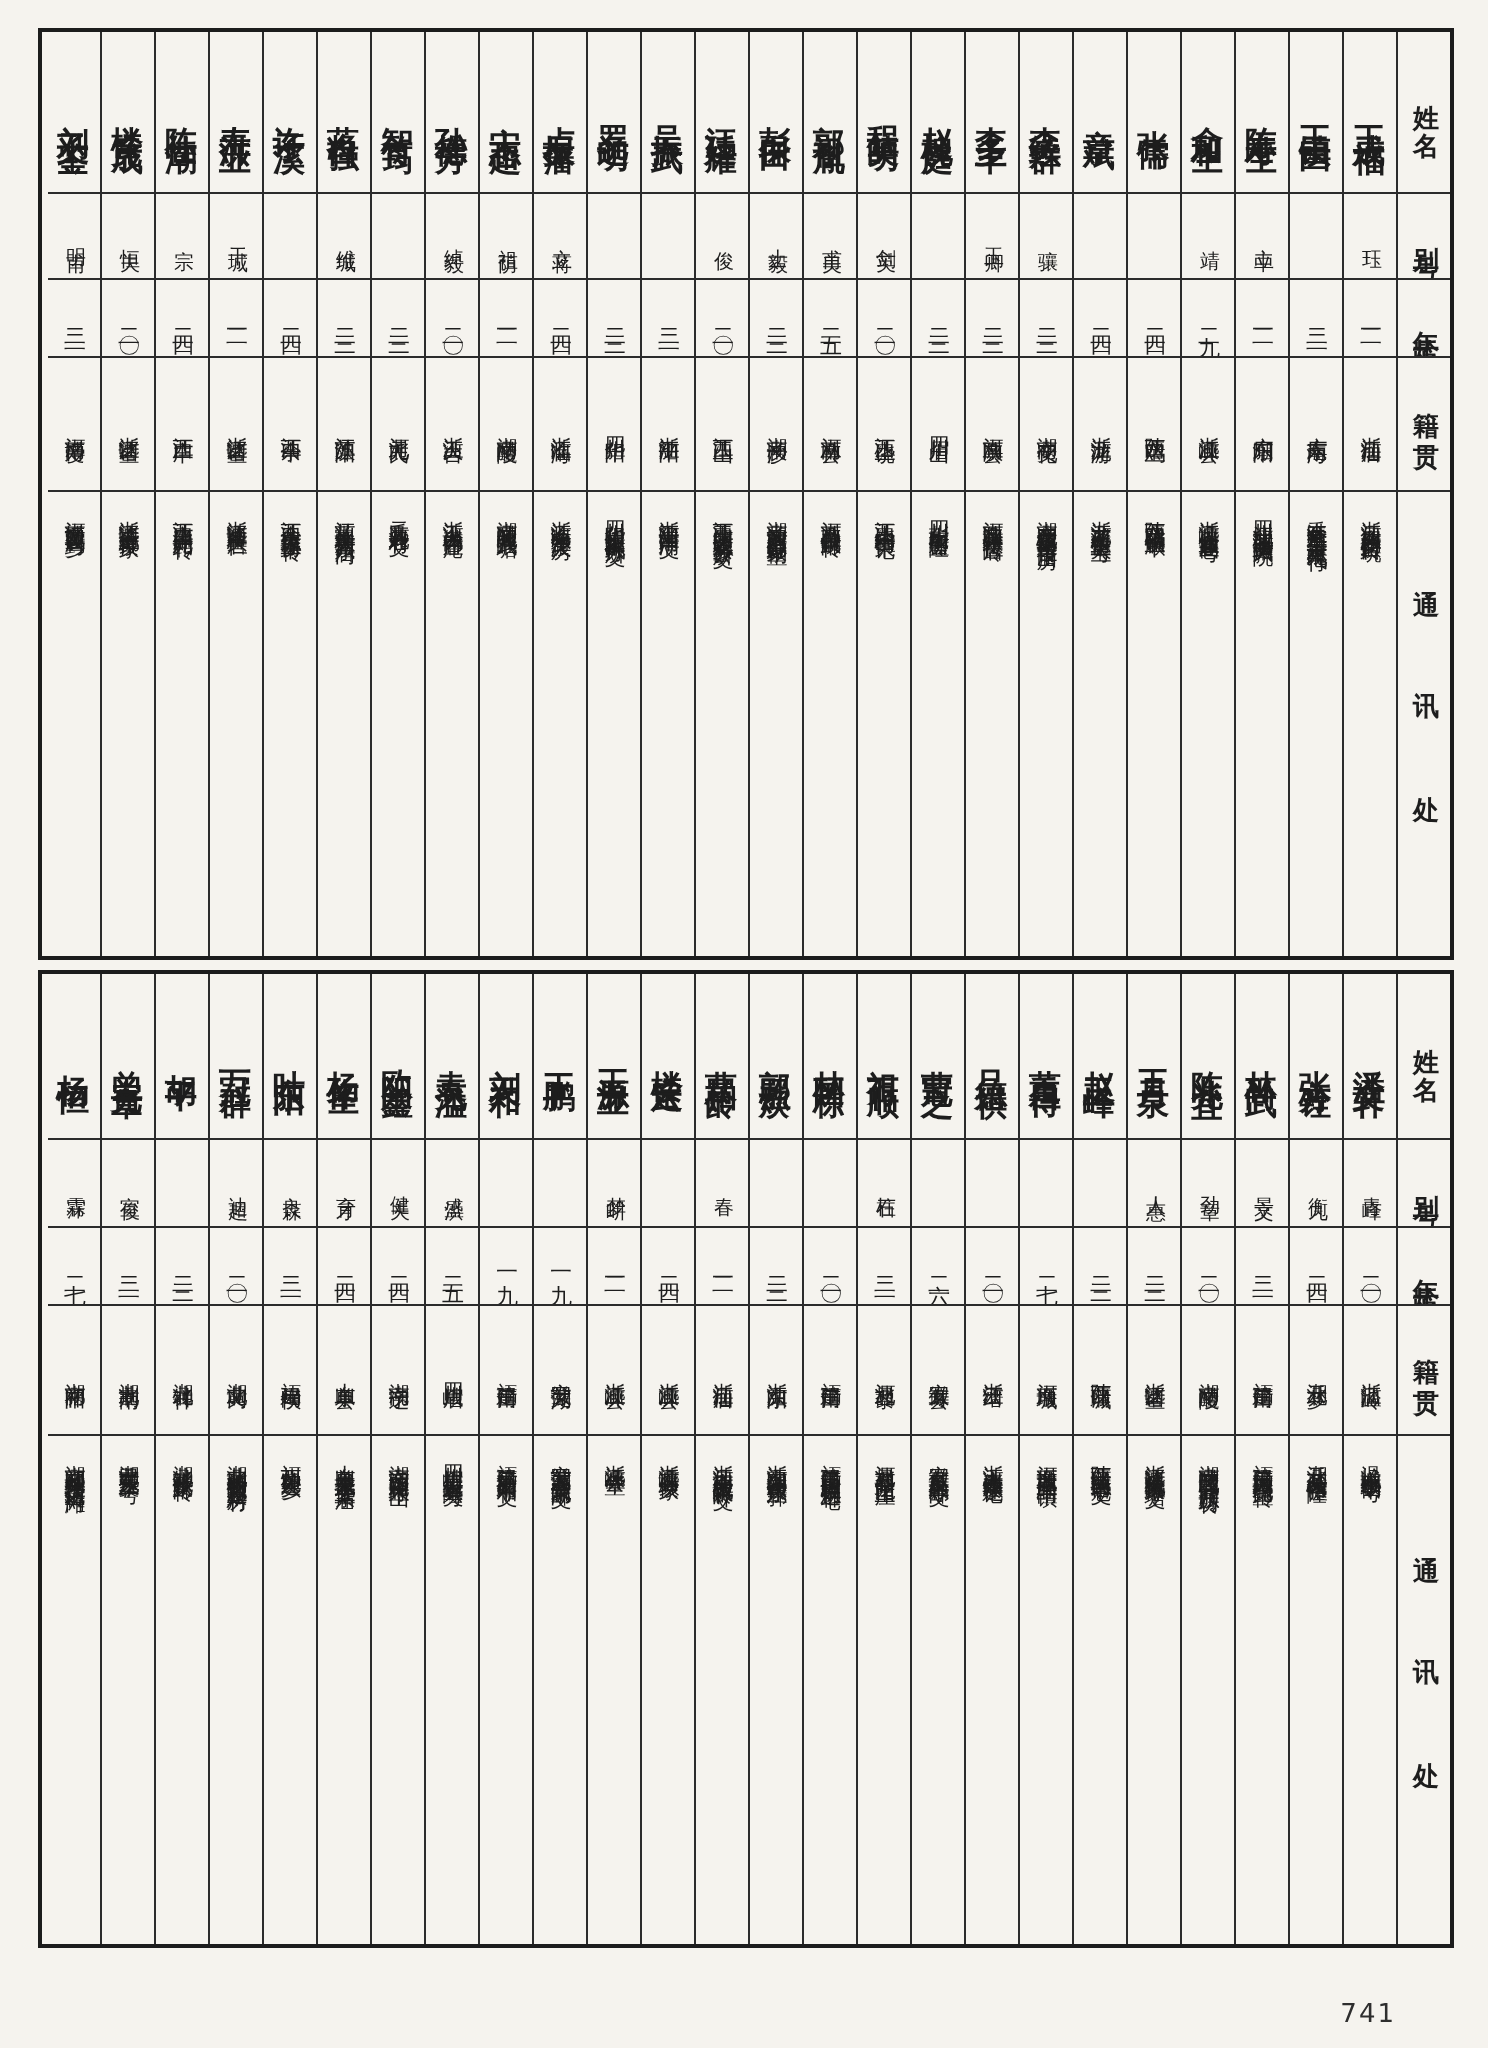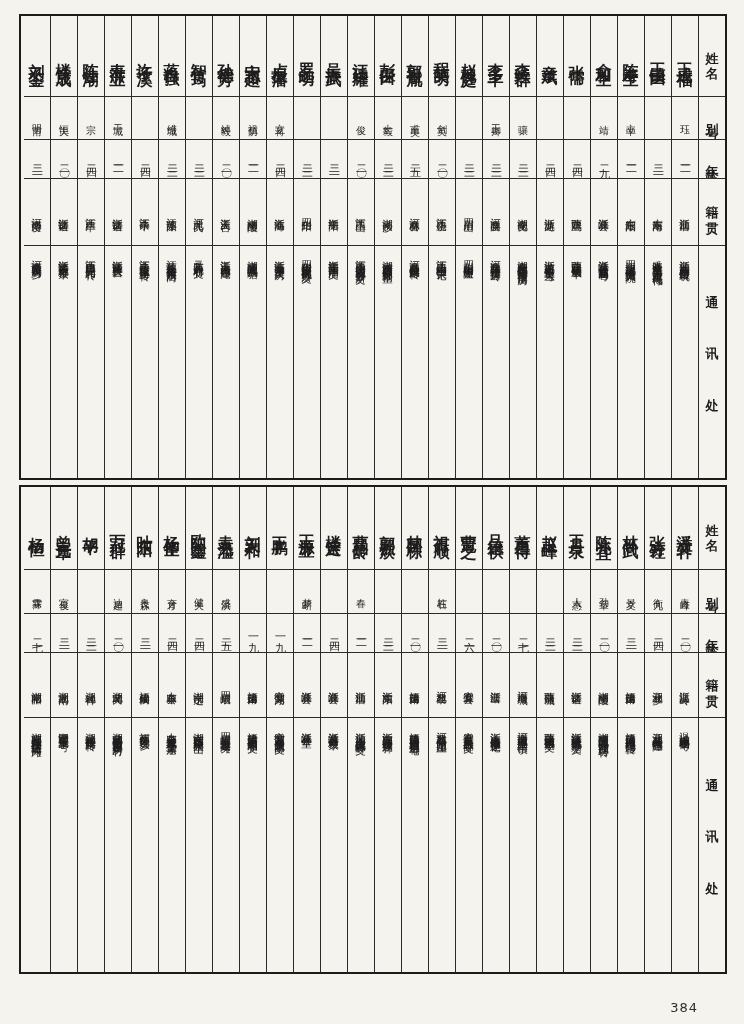--- a/index.html
+++ b/index.html
@@ -526,14 +526,14 @@
   <div class="col">
     <div class="cell r-name name">杨恒</div>
     <div class="cell r-alias alias">霖霈</div>
     <div class="cell r-age age">二七</div>
     <div class="cell r-native native">湖南祁阳</div>
     <div class="cell r-address address">湖南祁阳城外宝塔街达记转三门滩</div>
   </div>
 </div>
   </div>
 </div>
-  <div class="page-number">384</div>
+  <div class="page-number">741</div>
 </div>
 
 </body></html>

